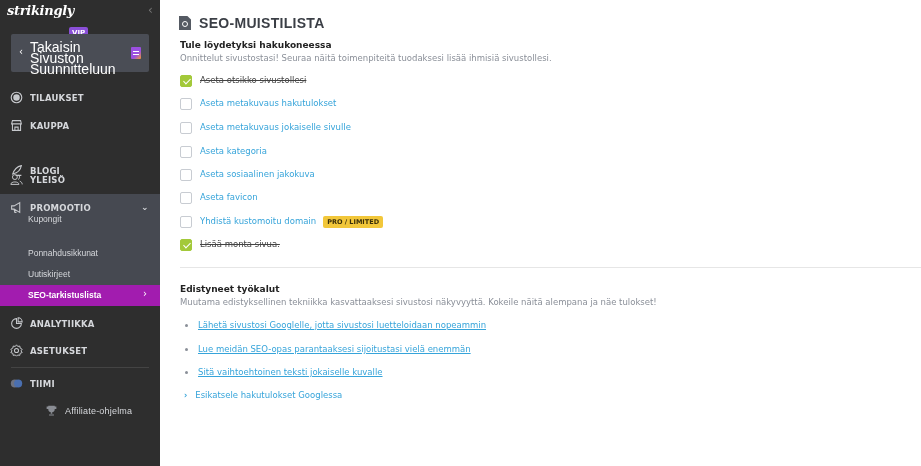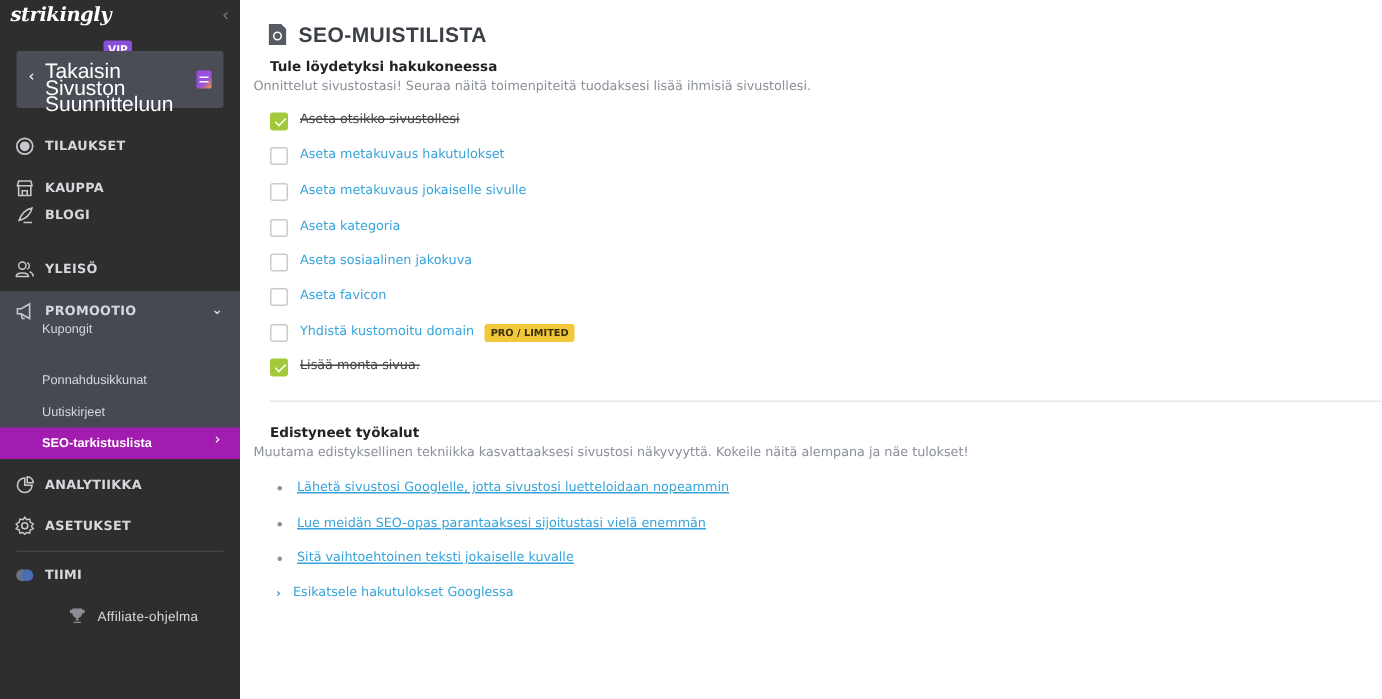--- a/index.html
+++ b/index.html
@@ -29,21 +29,21 @@
   .divider { position: absolute; left: 11px; top: 367px; width: 138px; height: 1px; background: #444; }
   .affiliate { font-weight: normal !important; font-family: "Liberation Sans", sans-serif; font-size: 9px !important; margin-left: 35px; }
 
   
   .main { position: absolute; left: 160px; top: 0; width: 761px; height: 466px; }
   .title-row { position: absolute; left: 19px; top: 15px; display: flex; align-items: center; }
   .title-icon { width: 12px; height: 14px; background: #555a63; position: relative; margin-right: 8px; clip-path: polygon(0 0, 70% 0, 100% 25%, 100% 100%, 0 100%); }
   .title-icon::after { content:""; position:absolute; left:3px; top:5px; width:4px; height:4px; border:1.3px solid #fff; border-radius:50%; }
   .title { font-size: 14px; color: #3b3f46; font-weight: bold; letter-spacing: 0.3px; font-family: "Liberation Sans", sans-serif; }
   .h2 { position: absolute; left: 20px; font-size: 9px; font-weight: bold; color: #222; }
-  .sub { position: absolute; left: 9px; font-size: 8.5px; color: #8a8f98; }
+  .sub { position: absolute; left: 20px; font-size: 8.5px; color: #8a8f98; }
   .check-row { position: absolute; left: 20px; display: flex; align-items: flex-start; height: 14px; }
   .cb { width: 12px; height: 12px; border: 1px solid #c8ccd2; border-radius: 2px; background: #fff; margin-right: 8px; position: relative; }
   .cb.on { background: #a3c93a; border-color: #a3c93a; }
   .cb.on::after { content:""; position:absolute; left:3.5px; top:1px; width:3px; height:6px; border-right:1.6px solid #fff; border-bottom:1.6px solid #fff; transform: rotate(45deg); }
   .ck-lbl { font-size: 8.5px; color: #36a4da; }
   .ck-lbl.done { color: #444; text-decoration: line-through; }
   .pro-badge { margin-left: 7px; background: #f2c73a; color: #3a2f08; font-size: 6.5px; font-weight: bold; padding: 2px 4px; border-radius: 2px; }
   .hr { position: absolute; left: 20px; top: 267px; width: 741px; height: 1px; background: #e6e6e6; }
   .link-row { position: absolute; left: 25px; display: flex; align-items: center; }
   .bullet { width: 3px; height: 3px; background: #8a8f98; border-radius: 50%; margin-right: 10px; }
@@ -77,21 +77,21 @@
     <span>TILAUKSET</span>
   </div>
   <div class="nav-item" style="top:112px">
     <span class="ico">
         <svg viewBox="0 0 16 16">
           <path d="M2 6 L3 2 H13 L14 6 Z M3 6 V14 H13 V6 M6 14 V10 H10 V14" fill="none" stroke="currentColor" stroke-width="1.3"></path>
         </svg>
       </span>
     <span>KAUPPA</span>
   </div>
-  <div class="nav-item" style="top:130px">
+  <div class="nav-item" style="top:157px">
     <span class="ico">
         <svg viewBox="0 0 16 16">
           <path d="M3 13 C5 7 9 3 14 2 C13 7 9 11 4 12 M7 14 H14" fill="none" stroke="currentColor" stroke-width="1.3"></path>
         </svg>
       </span>
     <span>BLOGI</span>
   </div>
   <div class="nav-item" style="top:166px">
     <span class="ico">
         <svg viewBox="0 0 16 16">

